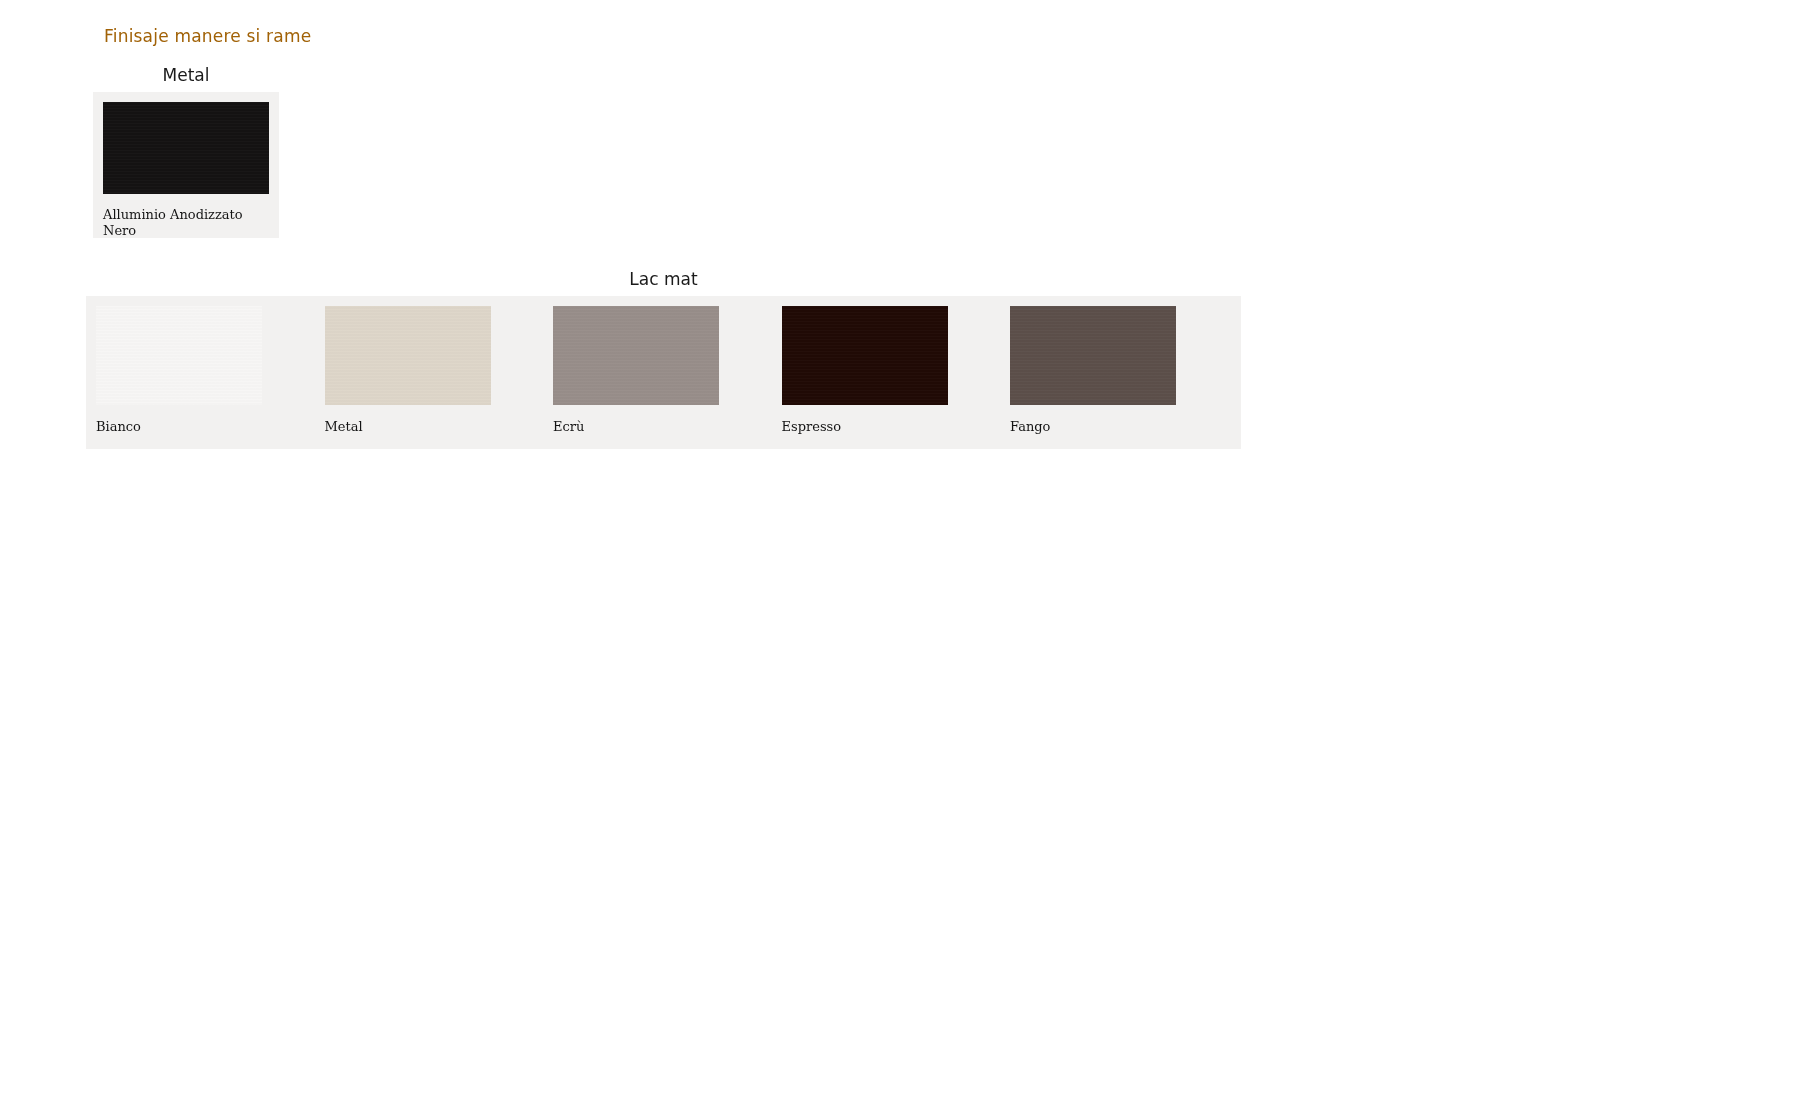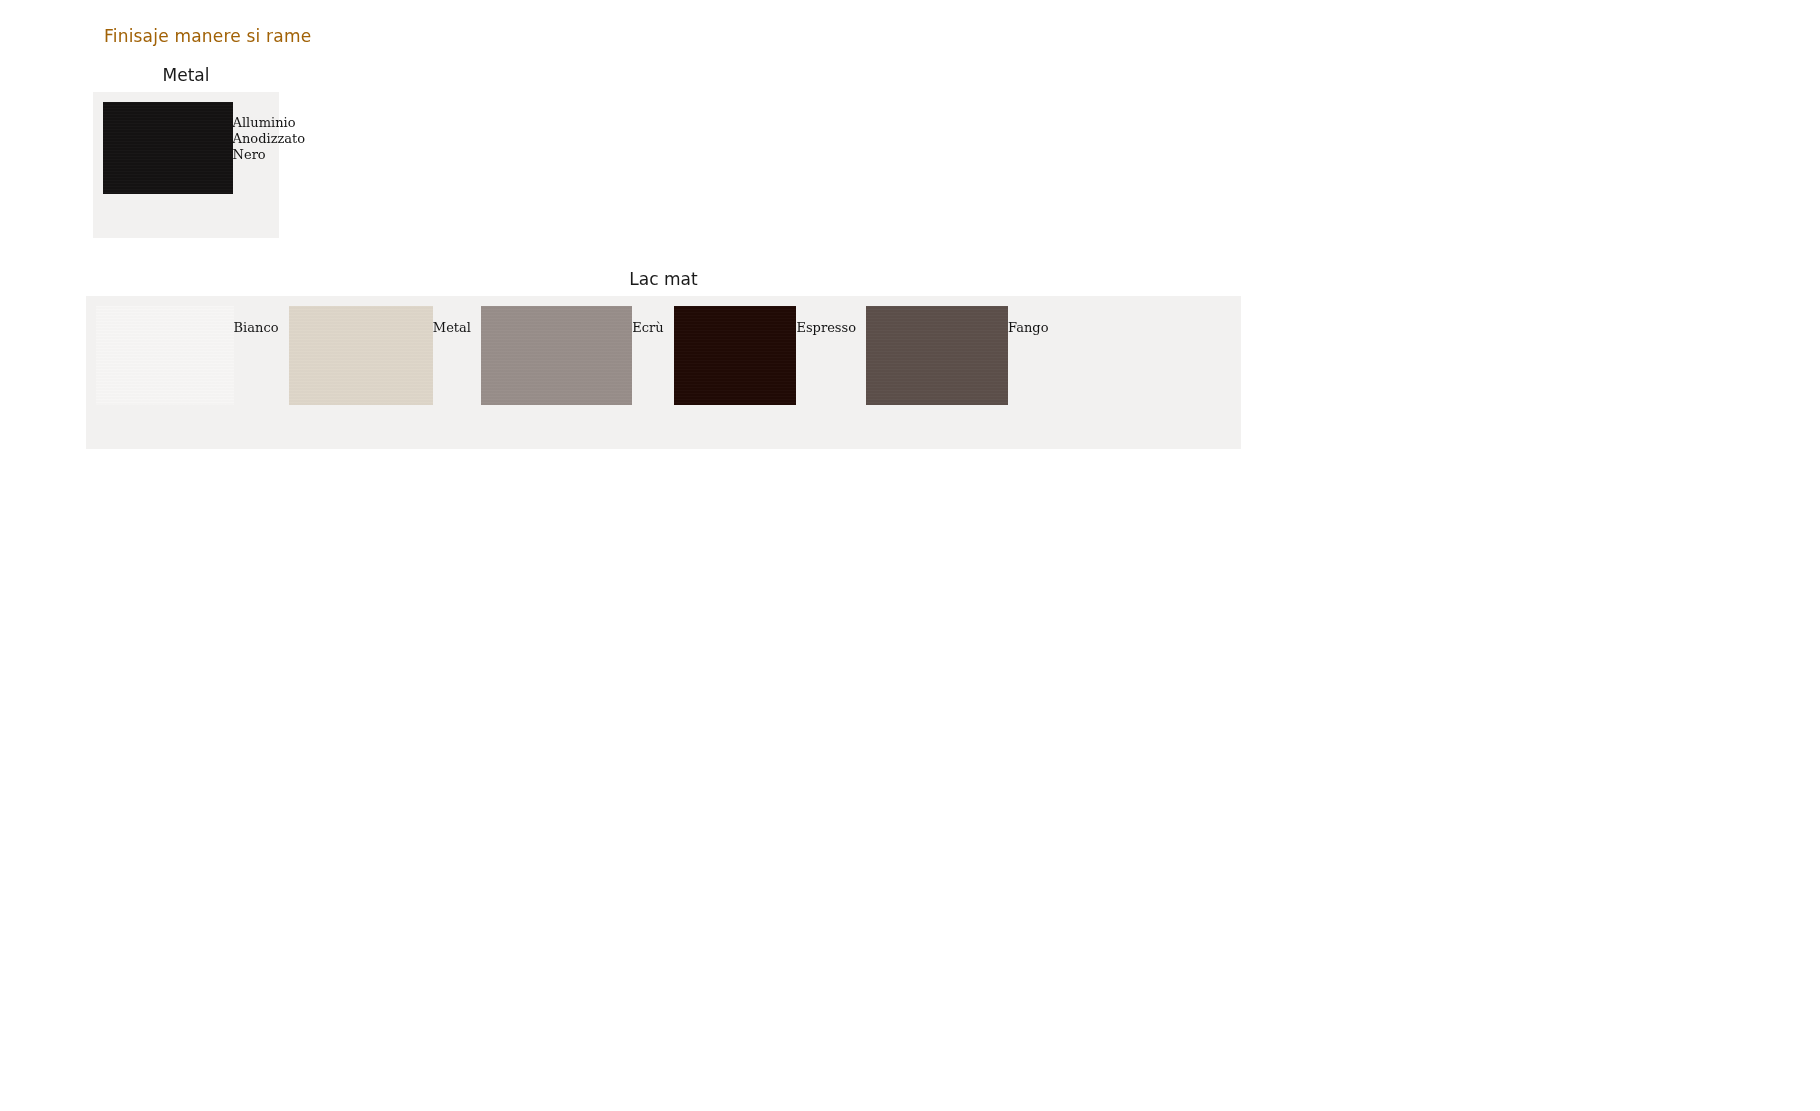--- a/index.html
+++ b/index.html
@@ -54,21 +54,21 @@
     display: flex;
     flex-direction: row;
     align-items: flex-start;
     padding: 10px 0 0 0;
     box-sizing: border-box;
   }
 
   
   .swatch-cell {
     display: flex;
-    flex-direction: row;
+    flex-direction: column;
     align-items: flex-start;
     box-sizing: border-box;
     padding: 0 0 0 10px;
   }
   .swatch-chip {
     width: 166px;
     height: 99px;
     display: block;
     position: relative;
     overflow: hidden;
@@ -146,21 +146,21 @@
         <span class="swatch-chip" style="background: rgb(20, 18, 18);"></span>
         <span class="swatch-label">Alluminio Anodizzato
 Nero</span>
       </div>
 
     </div>
   </div>
 
   <div class="group" id="group-lacmat">
     <div class="group-title">Lac mat</div>
-    <div class="group-body" style="background: rgb(242, 241, 240);">
+    <div class="group-body" style="background: rgb(242, 241, 240); gap: 36px;">
 
       <div class="swatch-cell">
         <span class="swatch-chip" style="background: rgb(247, 246, 245);"></span>
         <span class="swatch-label">Bianco</span>
       </div>
 
       <div class="swatch-cell">
         <span class="swatch-chip" style="background: rgb(222, 214, 201);"></span>
         <span class="swatch-label">Metal</span>
       </div>

